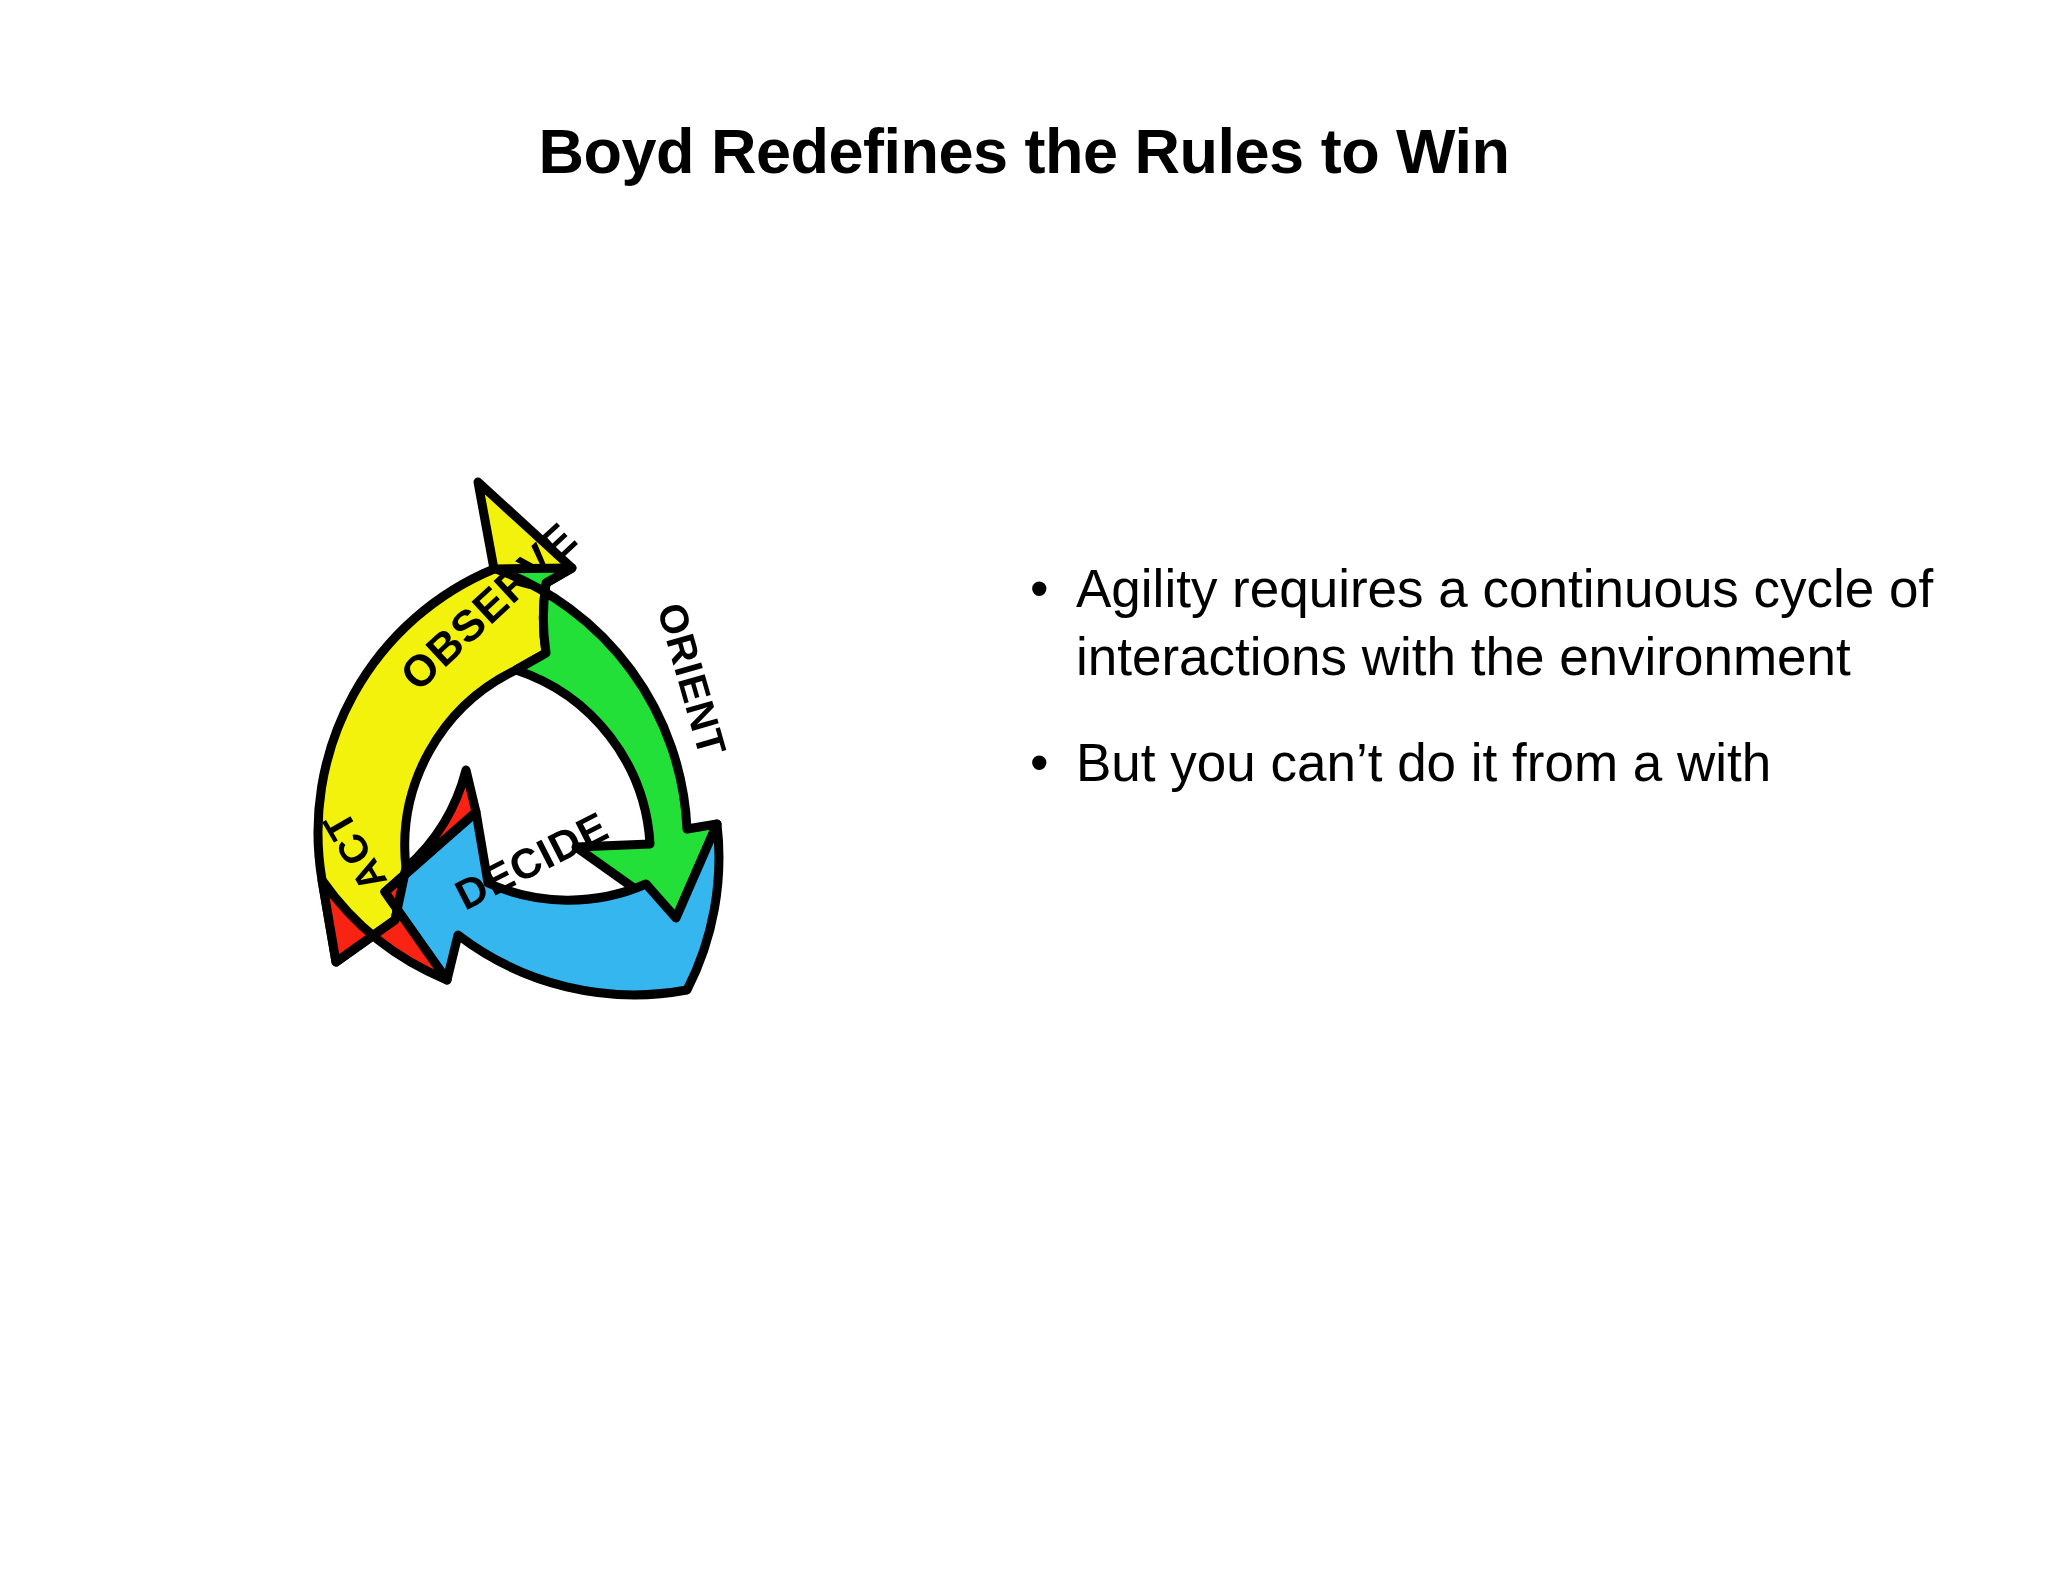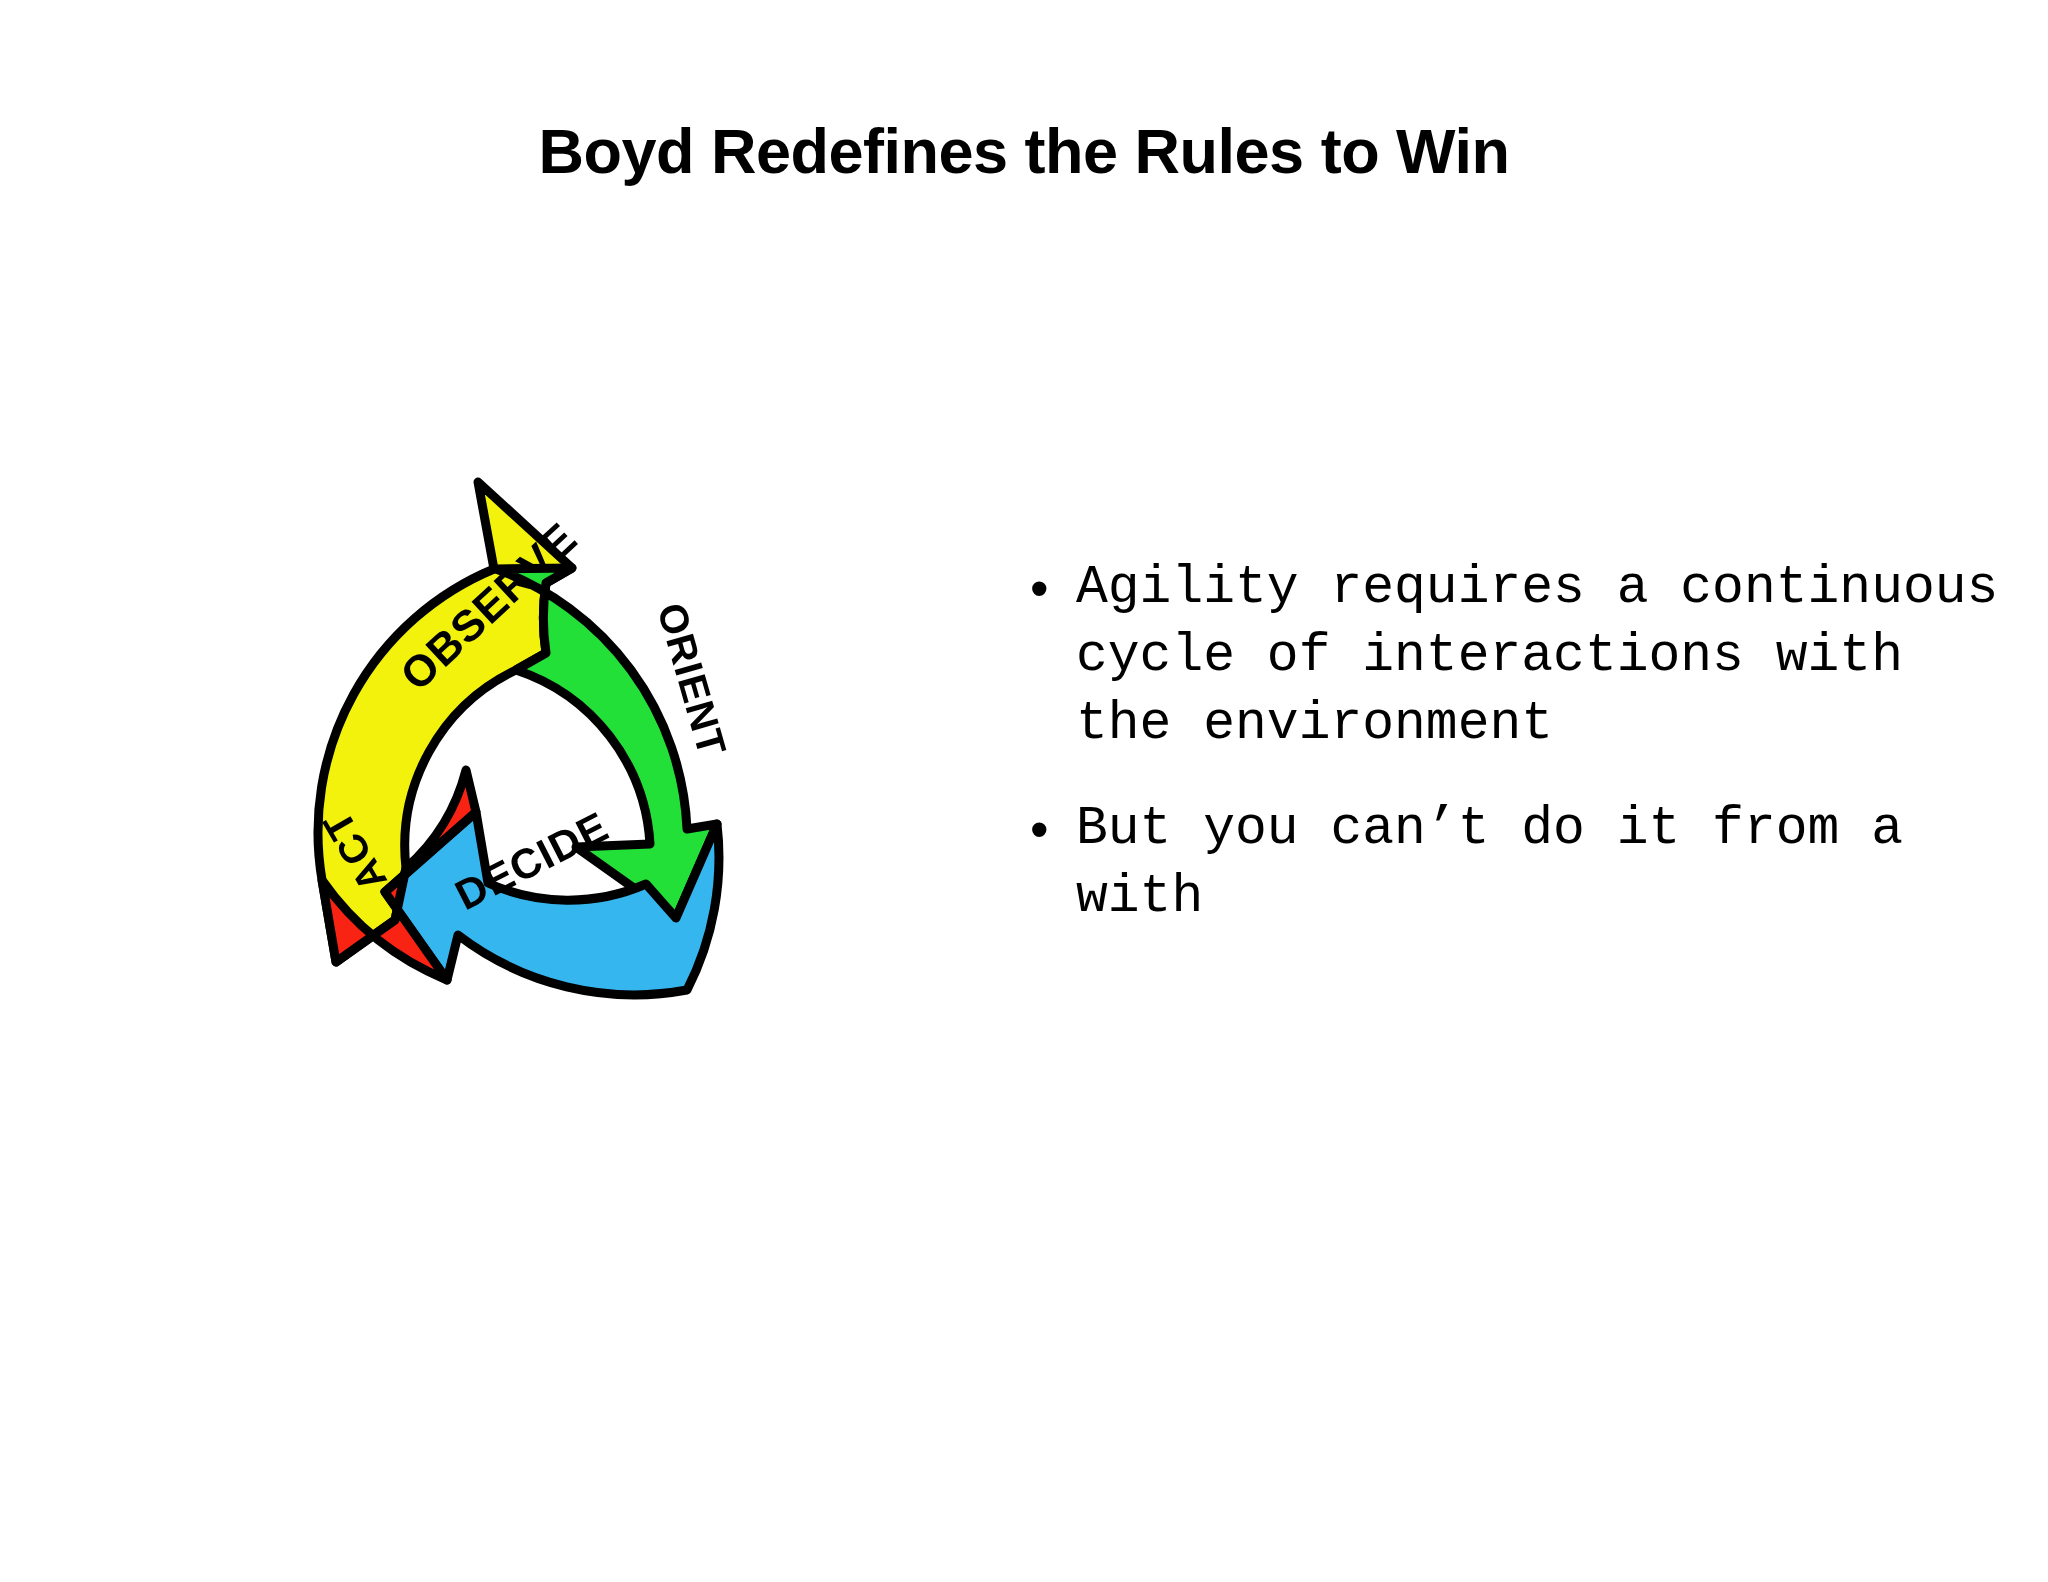--- a/index.html
+++ b/index.html
@@ -74,21 +74,20 @@
   }
   .bullet-marker {
     flex: 0 0 auto;
     width: 46px;
     font-size: 53px;
     line-height: 1.28;
     text-align: left;
   }
   .bullet-text {
     flex: 1 1 auto;
-    font-family: Liberation Mono, monospace;
   }
 </style>
 </head>
 <body style="background: rgb(255, 255, 255);">
 
 <div id="slide-title">Boyd Redefines the Rules to Win</div>
 
 <div id="ooda-diagram">
   <svg viewBox="0 0 700 680" xmlns="http://www.w3.org/2000/svg">
 

